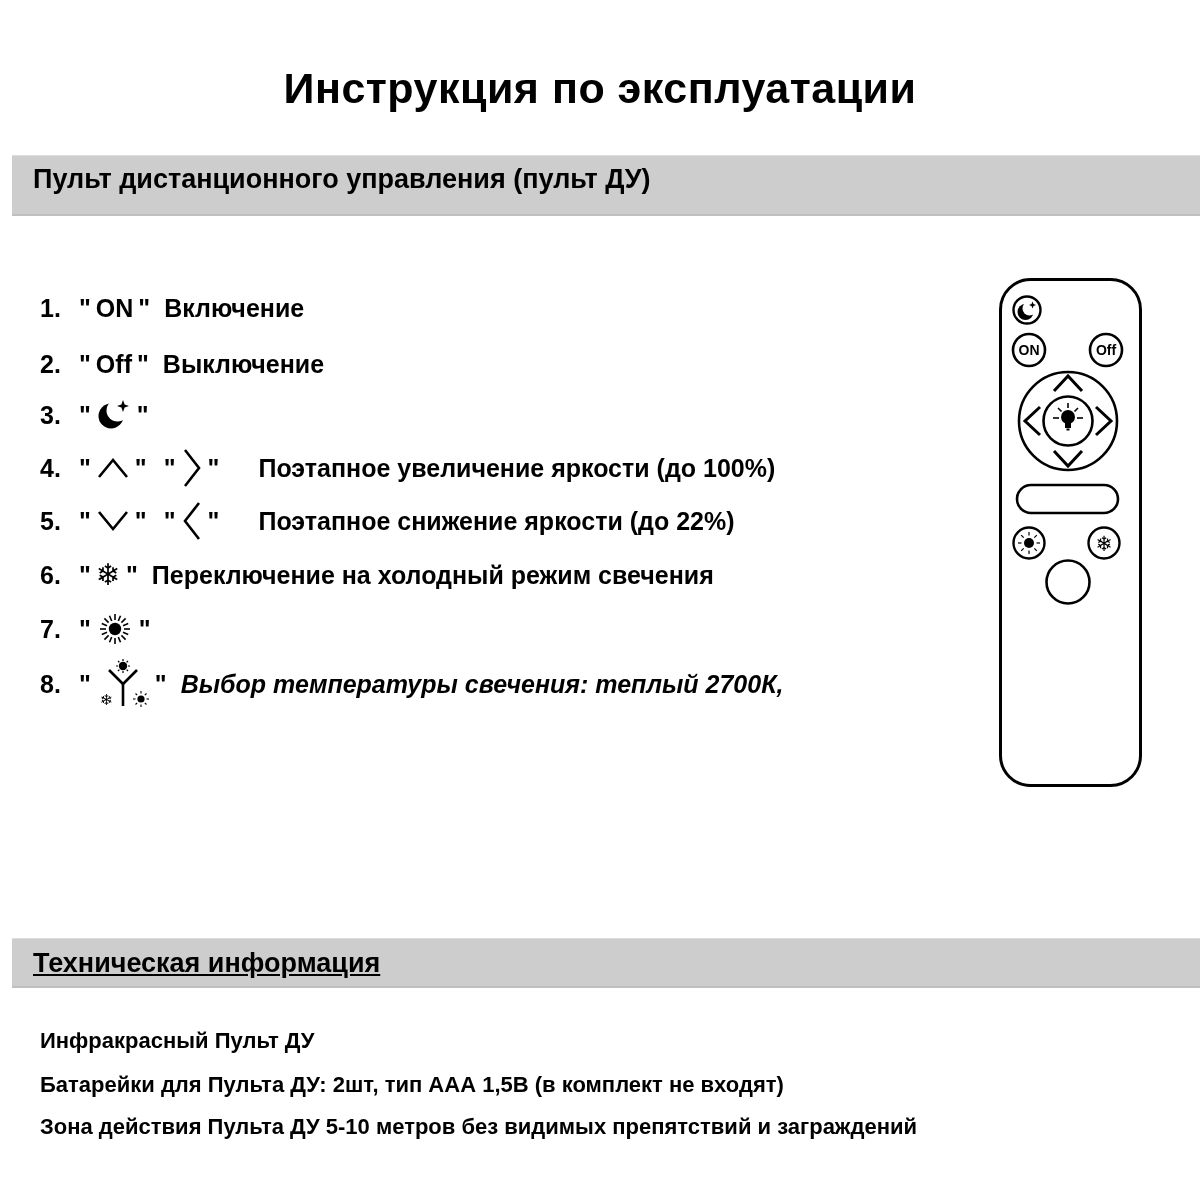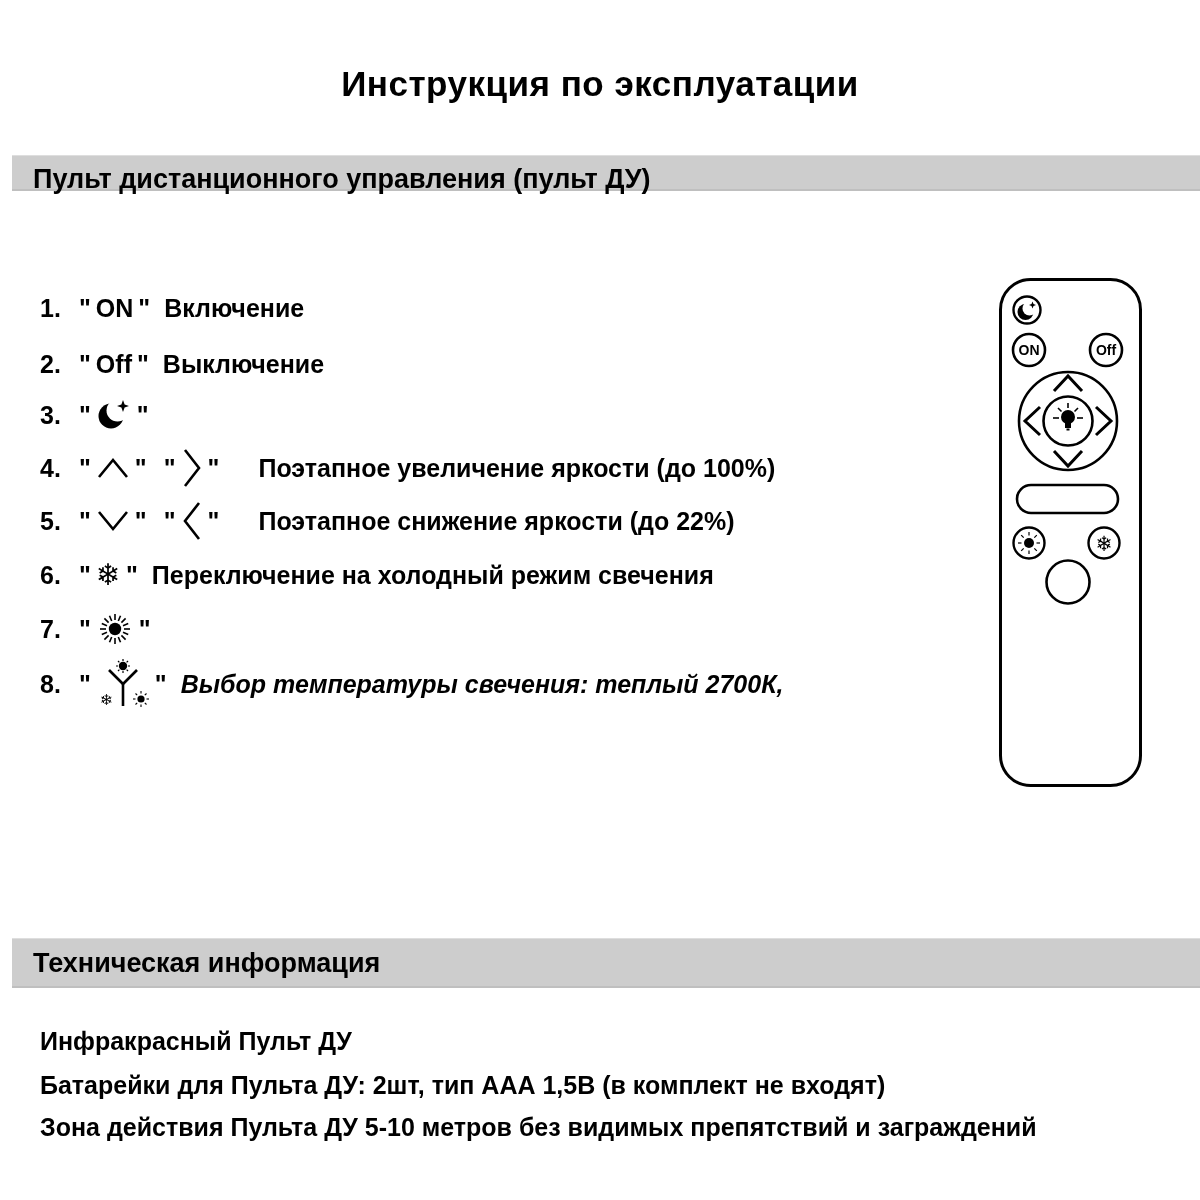--- a/index.html
+++ b/index.html
@@ -5,51 +5,51 @@
   html,body { margin:0; padding:0; }
   body {
     width:1200px; height:1200px; position:relative;
     background:#ffffff; color:#000000;
     font-family:"Liberation Sans", sans-serif;
     font-weight:bold;
     overflow:hidden;
   }
   .page-title {
     position:absolute; top:64px; left:0; width:1200px;
-    text-align:center; font-size:35px; letter-spacing:0.5px;
+    text-align:center; font-size:43px; letter-spacing:0.5px;
   }
   .section-bar {
-    position:absolute; left:12px; width:1188px; height:36px;
+    position:absolute; left:12px; width:1188px; height:61px;
     background:#cdcdcd; box-sizing:border-box;
     border-top:1px solid #dedede; border-bottom:2px solid #bfbfbf;
     font-size:27px; line-height:46px; padding-left:21px;
     white-space:nowrap;
   }
   .bar-remote { top:155px; }
-  .bar-tech   { top:938px; height:50px; line-height:48px; }
+  .bar-tech   { top:938px; height:50px; line-height:48px;text-decoration:underline; }
   .item {
     position:absolute; left:40px;
     display:flex; align-items:center;
     font-size:25px; line-height:34px; height:34px;
     white-space:nowrap;
   }
   .item .num { width:34px; flex:0 0 auto; }
   .q { margin:0 5px; }
   .gap { display:inline-block; width:7px; }
   .desc { margin-left:9px; }
   .desc.ml { margin-left:34px; }
   .icon-wrap { display:inline-flex; align-items:center; justify-content:center; }
   .snow-glyph {
     font-family:"DejaVu Sans", sans-serif; font-size:30px; line-height:30px;
   }
   .item-8 { align-items:flex-start; height:auto; }
   .item-8 .symrow { display:flex; align-items:center; height:46px; margin-top:-6px; }
   .desc-block { margin-left:9px;font-style:italic; }
   .desc-block div { line-height:34px; }
-  .tech-line { position:absolute; left:40px; font-size:25px; line-height:34px; white-space:nowrap; }
+  .tech-line { position:absolute; left:40px; font-size:22px; line-height:34px; white-space:nowrap; }
   .remote { position:absolute; left:996px; top:274px; width:150px; height:518px; }
   svg { display:block; }
   svg text { font-family:"Liberation Sans", sans-serif; font-weight:bold; }
   svg text.sf { font-family:"DejaVu Sans", sans-serif; }
 </style>
 </head>
 <body>
 
 <div class="page-title">Инструкция по эксплуатации</div>
 

